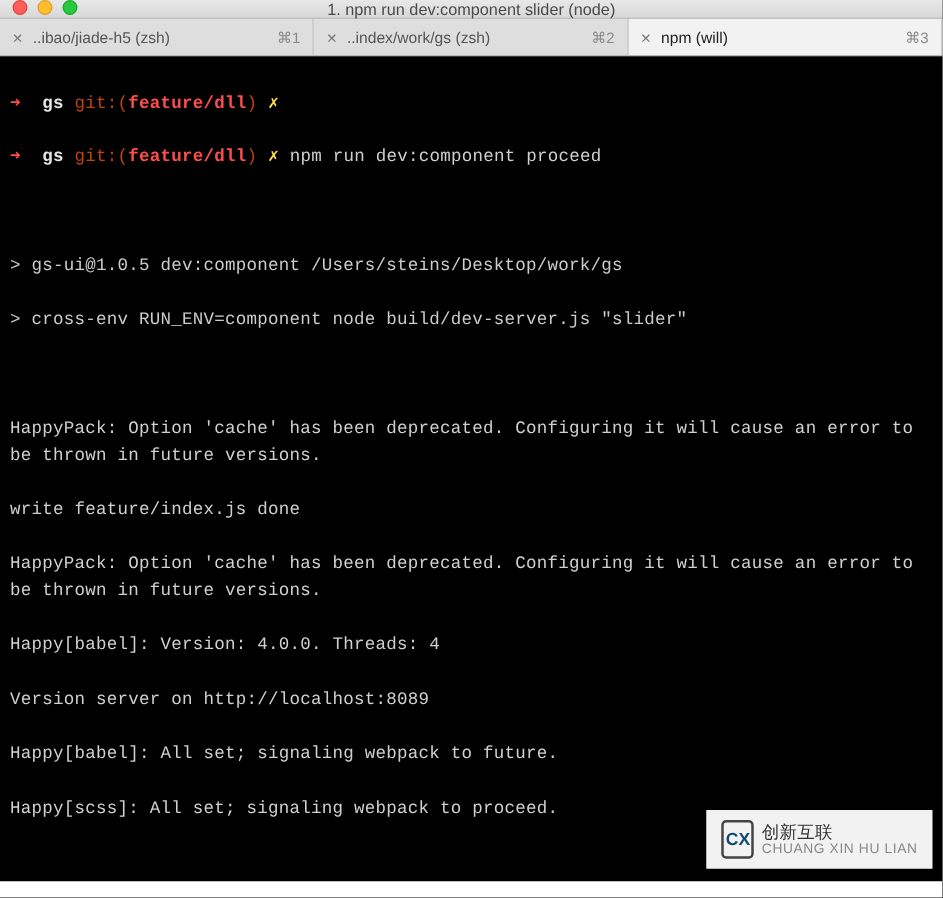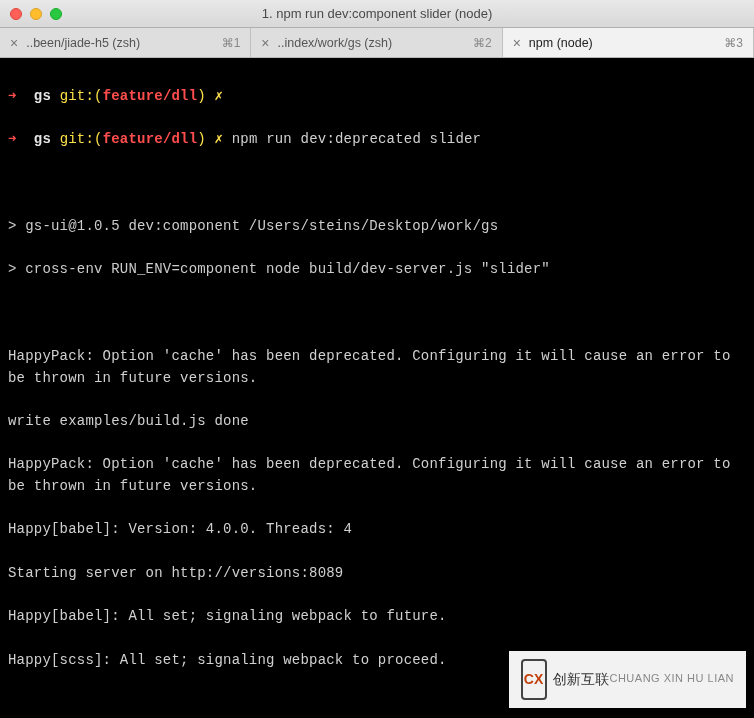--- a/index.html
+++ b/index.html
@@ -5,25 +5,25 @@
     * { margin: 0; padding: 0; box-sizing: border-box; }
     body {
       font-family: Menlo, Monaco, "Courier New", monospace;
       font-size: 14px;
       background: #fff;
       width: 754px;
       height: 718px;
       overflow: hidden;
     }
     .titlebar {
-      height: 28px;
+      height: 15px;
       background: linear-gradient(#e8e8e8, #d8d8d8);
       border-bottom: 1px solid #b0b0b0;
       display: flex;
-      align-items: center;
+      align-items: flex-start;
       position: relative;
     }
     .traffic-lights {
       display: flex;
       gap: 8px;
       padding-left: 10px;
     }
     .light { width: 12px; height: 12px; border-radius: 50%; }
     .light.red { background: #ff5f57; border: 0.5px solid #e0443e; }
     .light.yellow { background: #ffbd2e; border: 0.5px solid #dea123; }
@@ -66,93 +66,93 @@
       padding: 6px 8px;
       line-height: 1.55;
       font-size: 14px;
       letter-spacing: 0.2px;
       white-space: pre-wrap;
       word-break: break-all;
       position: relative;
     }
     .prompt-arrow { color: #ff4d4d; font-weight: bold; }
     .cyan { color: #e5e5e5; font-weight: bold; }
-    .blue-git { color: #fde047; }
+    .blue-git { color: #c2410c; }
     .yellow { color: #ffe24d; font-weight: bold; }
     .gt { color: #ccc; font-family: Liberation Mono, monospace; }
     .line { display: block; }
     .watermark {
       position: absolute;
       right: 8px;
       bottom: 10px;
       background: rgba(255,255,255,0.95);
       color: #333;
       font-family: -apple-system, sans-serif;
       font-size: 14px;
       padding: 8px 12px;
       display: flex;
       align-items: center;
       gap: 6px;
     }
     .watermark .logo {
-      width: 26px; height: 41px;
+      width: 26px; height: 31px;
       border: 2px solid #444;
       border-radius: 4px;
       display: flex;
       align-items: center;
       justify-content: center;
       font-weight: bold;
       font-size: 14px;
-      color: #c2410c;
+      color: #0c4a6e;
     }
-    .wm-text { display: flex; flex-direction: row; line-height: 1.1; }
+    .wm-text { display: flex; flex-direction: column; line-height: 1.1; }
     .wm-sub { font-size: 11px; color: #888; letter-spacing: 0.5px; text-align: right; }
   </style>
 </head>
 <body>
 
 <div class="titlebar">
   <div class="traffic-lights">
     <div class="light red"></div>
     <div class="light yellow"></div>
     <div class="light green"></div>
   </div>
   <div class="title">1. npm run dev:component slider (node)</div>
 </div>
 
 <div class="tabbar">
   <div class="tab">
     <span class="close">×</span>
-    <span class="label">..been/jiade-h5 (zsh)</span>
+    <span class="label">..ibao/jiade-h5 (zsh)</span>
     <span class="shortcut">⌘1</span>
   </div>
   <div class="tab">
     <span class="close">×</span>
     <span class="label">..index/work/gs (zsh)</span>
     <span class="shortcut">⌘2</span>
   </div>
   <div class="tab active">
     <span class="close">×</span>
-    <span class="label">npm (node)</span>
+    <span class="label">npm (will)</span>
     <span class="shortcut">⌘3</span>
   </div>
 </div>
 
 <div class="terminal">
 <span class="line"><span class="prompt-arrow">➜</span>  <span class="cyan">gs</span> <span class="blue-git">git:(</span><span class="prompt-arrow">feature/dll</span><span class="blue-git">)</span> <span class="yellow">✗</span></span>
-<span class="line"><span class="prompt-arrow">➜</span>  <span class="cyan">gs</span> <span class="blue-git">git:(</span><span class="prompt-arrow">feature/dll</span><span class="blue-git">)</span> <span class="yellow">✗</span> <span>npm run dev:deprecated slider</span></span>
+<span class="line"><span class="prompt-arrow">➜</span>  <span class="cyan">gs</span> <span class="blue-git">git:(</span><span class="prompt-arrow">feature/dll</span><span class="blue-git">)</span> <span class="yellow">✗</span> <span>npm run dev:component proceed</span></span>
 <span class="line"> </span>
 <span class="line gt">&gt; gs-ui@1.0.5 dev:component /Users/steins/Desktop/work/gs</span>
 <span class="line gt">&gt; cross-env RUN_ENV=component node build/dev-server.js "slider"</span>
 <span class="line"> </span>
 <span class="line">HappyPack: Option 'cache' has been deprecated. Configuring it will cause an error to be thrown in future versions.</span>
-<span class="line">write examples/build.js done</span>
+<span class="line">write feature/index.js done</span>
 <span class="line">HappyPack: Option 'cache' has been deprecated. Configuring it will cause an error to be thrown in future versions.</span>
 <span class="line">Happy[babel]: Version: 4.0.0. Threads: 4</span>
-<span class="line">Starting server on http://versions:8089</span>
+<span class="line">Version server on http://localhost:8089</span>
 <span class="line">Happy[babel]: All set; signaling webpack to future.</span>
 <span class="line">Happy[scss]: All set; signaling webpack to proceed.</span>
 
 
 
 
 
 
 
 <div class="watermark">

